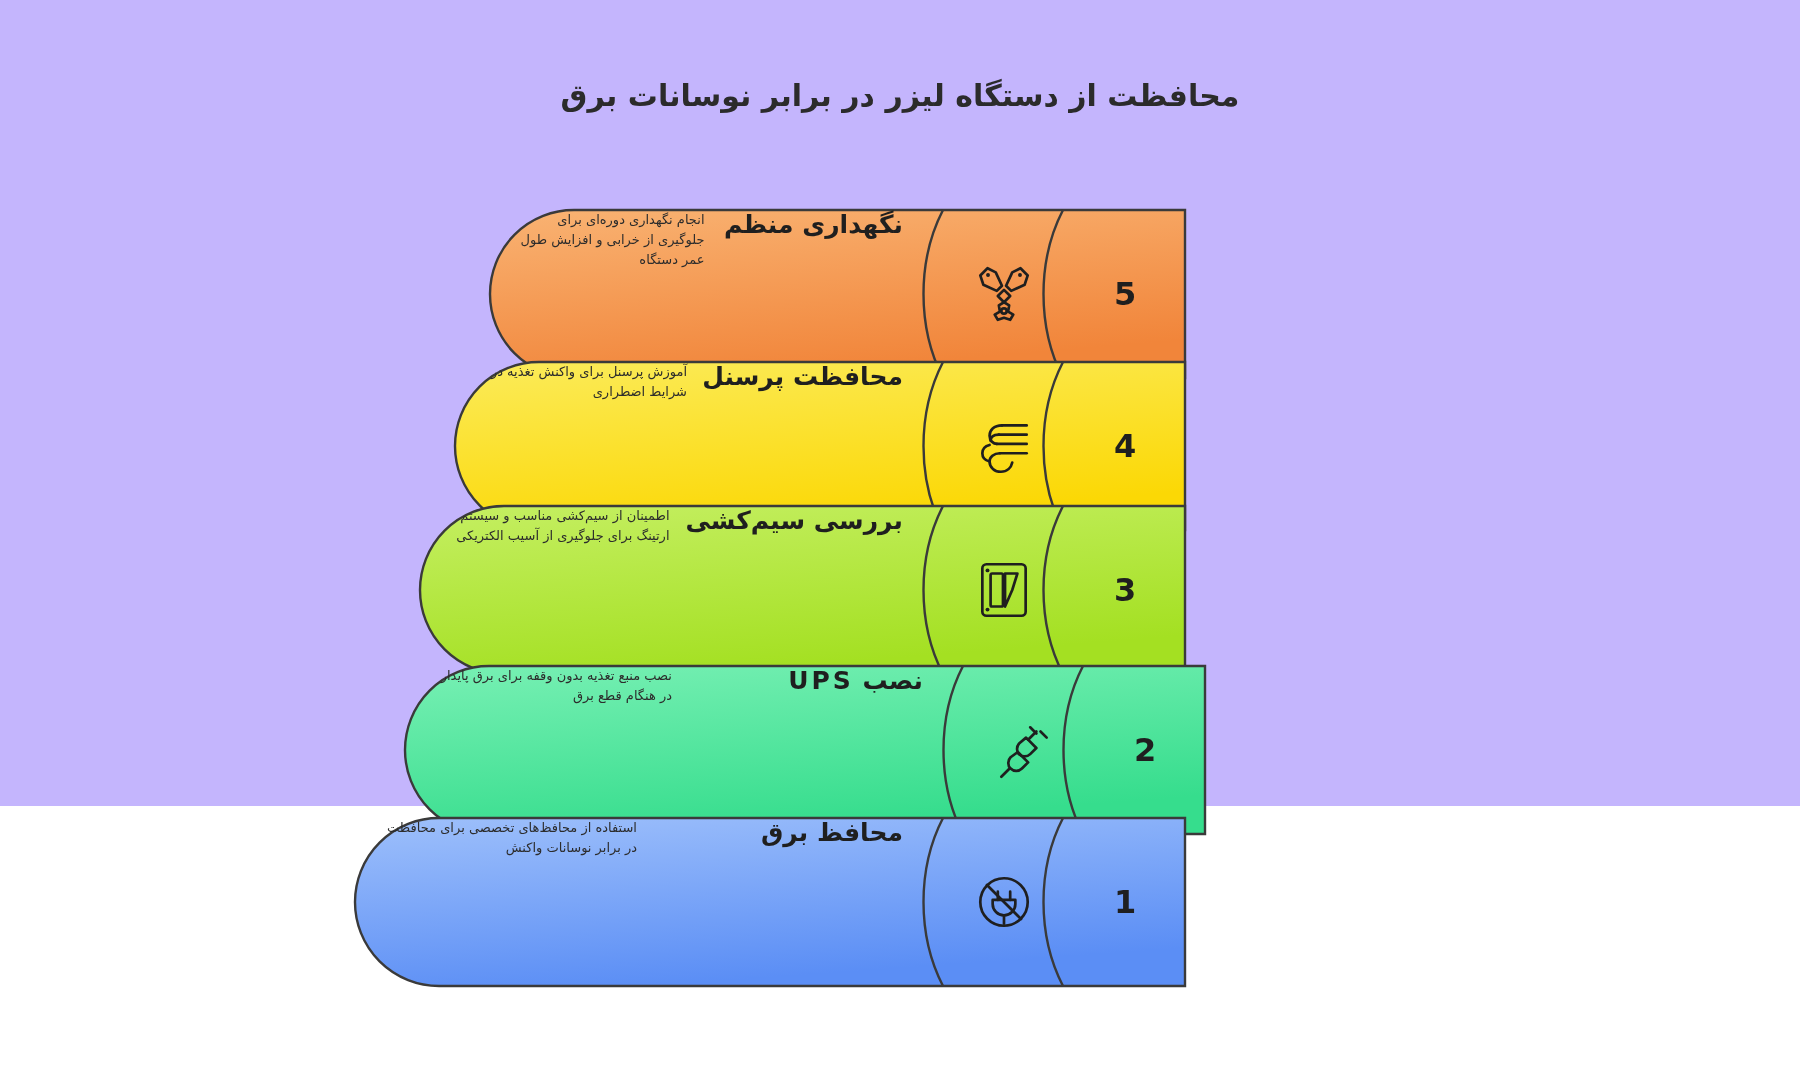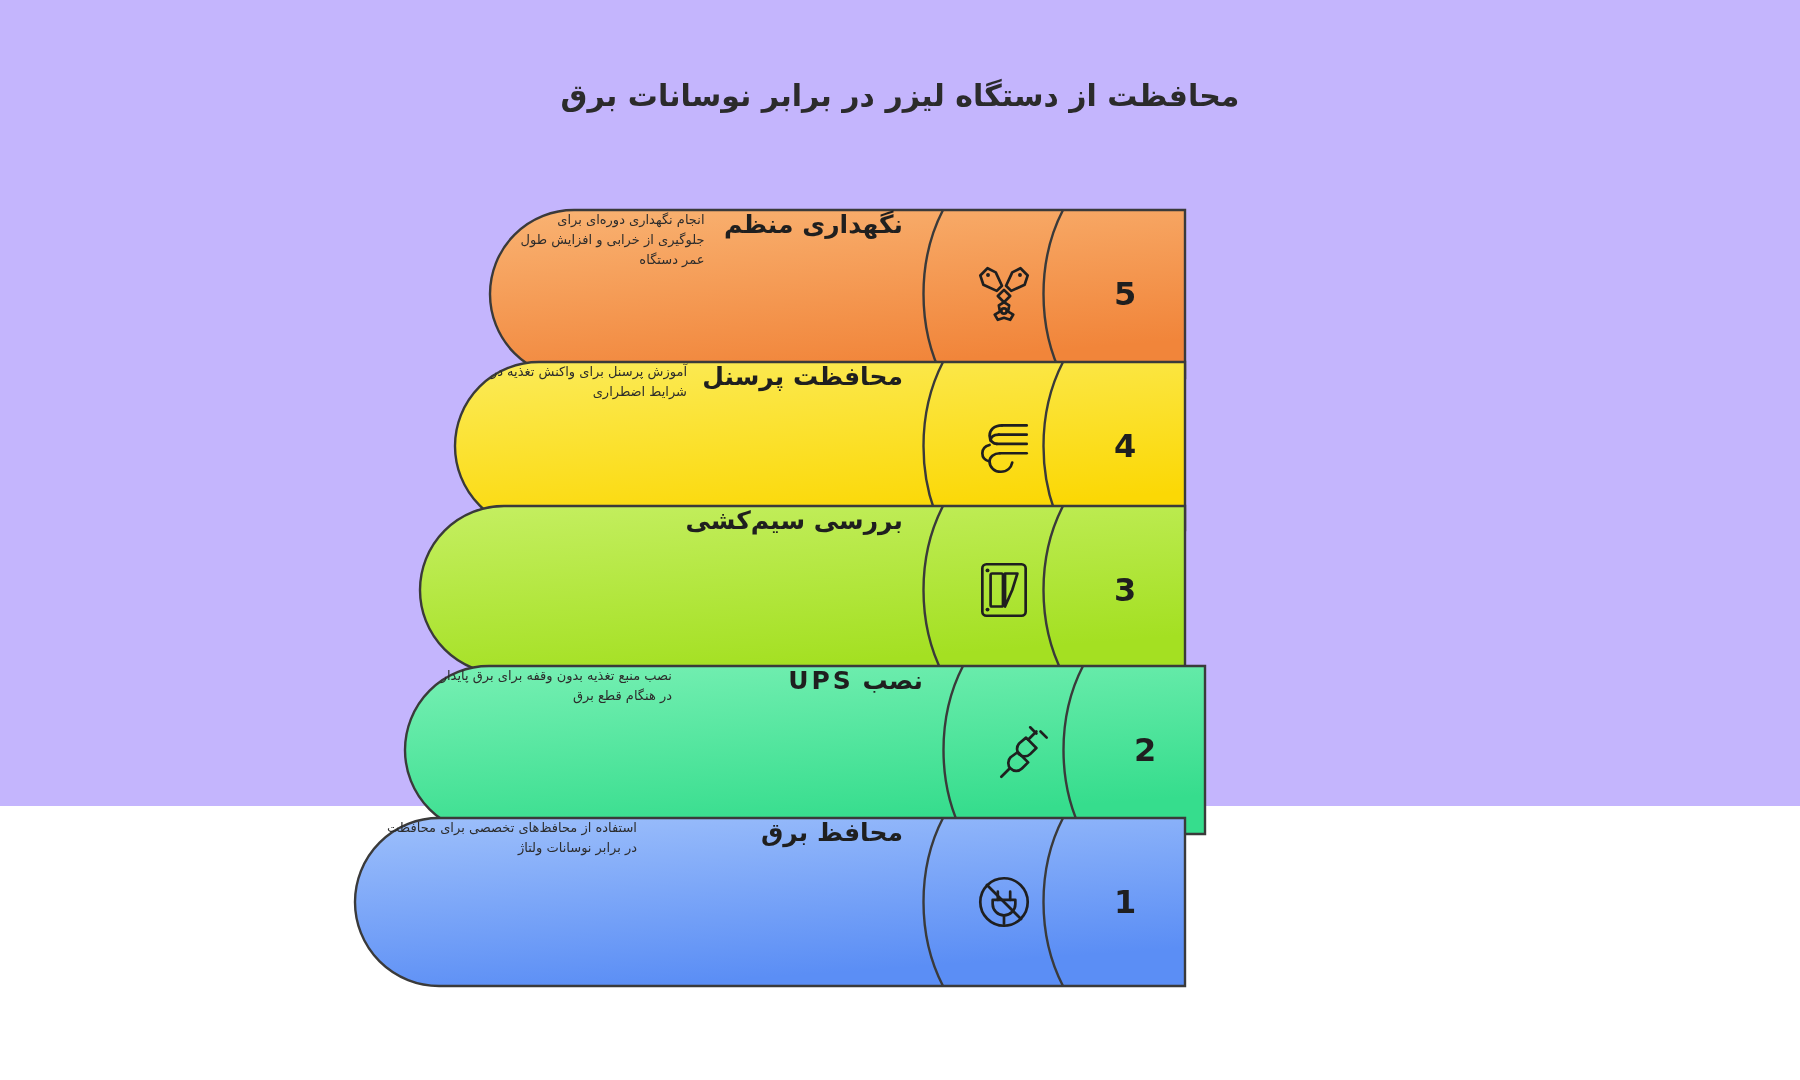--- a/index.html
+++ b/index.html
@@ -218,20 +218,21 @@
               <stop offset="100%" stop-color="#a4e022"></stop>
             </linearGradient>
           </defs>
           <path d="M 84 0 L 765 0 L 765 168 L 84 168 A 84 84 0 0 1 84 0 Z" fill="url(#grad2)" stroke="#3a3a3a" stroke-width="2.4" vector-effect="non-scaling-stroke"></path>
           <path d="M 643 0 C 617 50.4 617 117.6 643 168" fill="none" stroke="#3a3a3a" stroke-width="2.4" vector-effect="non-scaling-stroke"></path>
           <path d="M 523 0 C 497 50.4 497 117.6 523 168" fill="none" stroke="#3a3a3a" stroke-width="2.4" vector-effect="non-scaling-stroke"></path>
         </svg>
         <div class="level-content">
           <div class="txt-col">
             <div class="lvl-title">بررسی سیم‌کشی</div>
+            <div class="lvl-desc">اطمینان از سیم‌کشی مناسب و سیستم ارتینگ برای جلوگیری از آسیب الکتریکی</div>
           </div>
           <div class="icon-col">
             <svg viewBox="0 0 64 64" fill="none" stroke="#1f1f1f" stroke-width="2.6" stroke-linecap="round" stroke-linejoin="round">
               <rect x="11" y="7" width="42" height="50" rx="4"></rect>
               <rect x="19" y="16" width="12" height="32" rx="1.5"></rect>
               <path d="M33 16 L45 16 L40 32 L33 48 Z"></path>
               <circle cx="16" cy="51" r="1.9" fill="#1f1f1f" stroke="none"></circle>
               <circle cx="16" cy="13" r="1.9" fill="#1f1f1f" stroke="none"></circle>
             </svg>
           </div>
@@ -280,21 +281,21 @@
               <stop offset="100%" stop-color="#5b8ef5"></stop>
             </linearGradient>
           </defs>
           <path d="M 84 0 L 830 0 L 830 168 L 84 168 A 84 84 0 0 1 84 0 Z" fill="url(#grad4)" stroke="#3a3a3a" stroke-width="2.4" vector-effect="non-scaling-stroke"></path>
           <path d="M 708 0 C 682 50.4 682 117.6 708 168" fill="none" stroke="#3a3a3a" stroke-width="2.4" vector-effect="non-scaling-stroke"></path>
           <path d="M 588 0 C 562 50.4 562 117.6 588 168" fill="none" stroke="#3a3a3a" stroke-width="2.4" vector-effect="non-scaling-stroke"></path>
         </svg>
         <div class="level-content">
           <div class="txt-col">
             <div class="lvl-title">محافظ برق</div>
-            <div class="lvl-desc">استفاده از محافظ‌های تخصصی برای محافظت در برابر نوسانات ولتاژ</div>
+            <div class="lvl-desc">استفاده از محافظ‌های تخصصی برای محافظت در برابر نوسانات واکنش</div>
           </div>
           <div class="icon-col">
             <svg viewBox="0 0 64 64" fill="none" stroke="#1f1f1f" stroke-width="2.6" stroke-linecap="round" stroke-linejoin="round">
               <circle cx="32" cy="32" r="23"></circle>
               <path d="M15.5 15.5 L48.5 48.5"></path>
               <path d="M26 22 L26 30"></path>
               <path d="M38 22 L38 30"></path>
               <path d="M21 30 L43 30 L43 34 C43 40 38 45 32 45 C26 45 21 40 21 34 Z"></path>
               <path d="M32 45 L32 53"></path>
             </svg>

